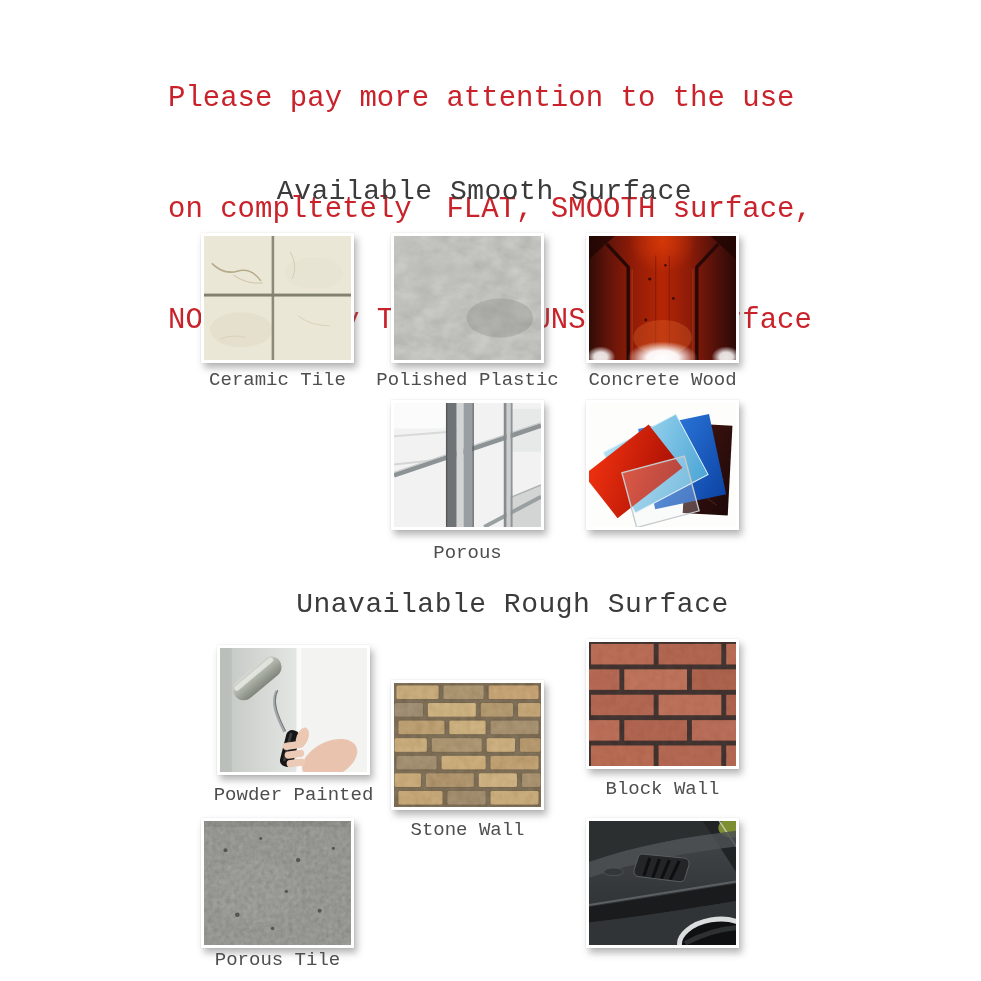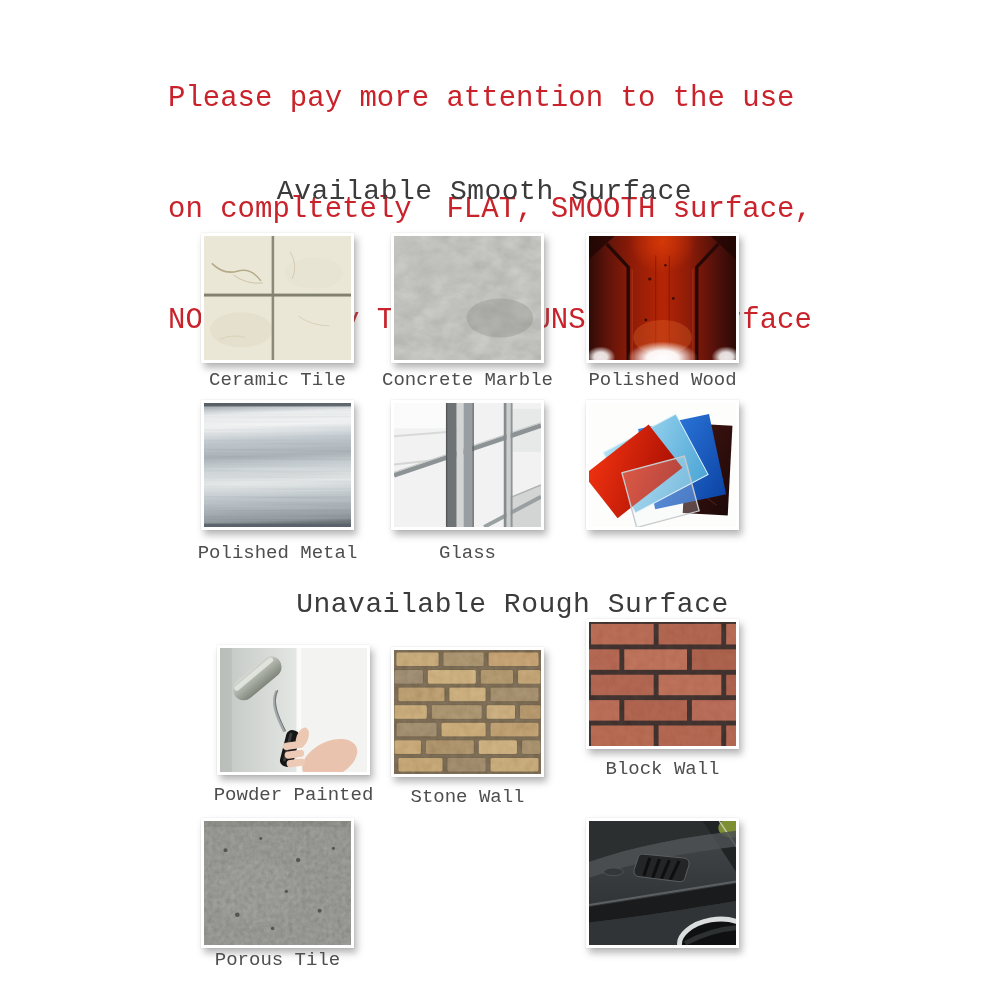--- a/index.html
+++ b/index.html
@@ -167,21 +167,21 @@
 
   <div class="cell" style="left:391px;top:233px">
     <div class="photo">
       <svg viewBox="0 0 150 127" preserveAspectRatio="none">
         <rect width="150" height="127" fill="#989893"></rect>
         <rect width="150" height="127" filter="url(#fMarble)"></rect>
         <ellipse cx="46" cy="34" rx="30" ry="17" fill="#c2c2bc" opacity="0.35"></ellipse>
         <ellipse cx="108" cy="84" rx="34" ry="20" fill="#8a8a84" opacity="0.35"></ellipse>
       </svg>
     </div>
-    <div class="slabel lr1">Concrete Marble</div>
+    <div class="slabel lr1">Polished Plastic</div>
   </div>
 
   <div class="cell" style="left:586px;top:233px">
     <div class="photo">
       <svg viewBox="0 0 150 127" preserveAspectRatio="none">
         <rect width="150" height="127" fill="url(#gWood)"></rect>
         <ellipse cx="75" cy="6" rx="34" ry="32" fill="url(#gTopRed)" opacity="0.9"></ellipse>
         <polygon points="0,0 26,0 0,24" fill="#1e0603" opacity="0.75"></polygon>
         <polygon points="150,0 124,0 150,24" fill="#1e0603" opacity="0.75"></polygon>
         <path d="M40 127 L40 32 L18 8" stroke="#270804" stroke-width="3.4" fill="none"></path>
@@ -193,34 +193,23 @@
         <circle cx="62" cy="44" r="1.6" fill="#360c05"></circle>
           <circle cx="86" cy="64" r="1.4" fill="#360c05"></circle>
         <circle cx="58" cy="86" r="1.4" fill="#360c05"></circle>
           <circle cx="78" cy="30" r="1.2" fill="#360c05"></circle>
         <ellipse cx="75" cy="104" rx="30" ry="18" fill="#e8702f" opacity="0.3"></ellipse>
         <ellipse cx="75" cy="125" rx="36" ry="17" fill="url(#gGlow)"></ellipse>
         <ellipse cx="12" cy="124" rx="15" ry="11" fill="url(#gGlow)" opacity="0.9"></ellipse>
         <ellipse cx="140" cy="124" rx="15" ry="11" fill="url(#gGlow)" opacity="0.9"></ellipse>
       </svg>
     </div>
-    <div class="slabel lr1">Polished Wood</div>
-  </div>
-
-  <div class="cell" style="left:201px;top:400px">
-    <div class="photo">
-      <svg viewBox="0 0 150 127" preserveAspectRatio="none">
-        <rect width="150" height="127" fill="url(#gMetal)"></rect>
-        <rect width="150" height="127" filter="url(#fBrush)"></rect>
-        <rect width="150" height="3.5" fill="#4f575d" opacity="0.85"></rect>
-        <rect y="123.5" width="150" height="3.5" fill="#59626a" opacity="0.9"></rect>
-      </svg>
-    </div>
-    <div class="slabel lr2">Polished Metal</div>
-  </div>
+    <div class="slabel lr1">Concrete Wood</div>
+  </div>
+
 
   <div class="cell" style="left:391px;top:400px">
     <div class="photo">
       <svg viewBox="0 0 150 127" preserveAspectRatio="none">
         <rect width="150" height="127" fill="#f1f2f1"></rect>
         <rect x="0" y="0" width="70" height="26" fill="#fafbfa"></rect>
         <path d="M0 34 L64 29" stroke="#d8dad8" stroke-width="2"></path>
         <path d="M0 63 L64 56" stroke="#d4d6d4" stroke-width="2"></path>
         <rect x="118" y="6" width="32" height="44" fill="#e7e9e8"></rect>
         <polygon points="116,98 150,84 150,127 116,127" fill="#d2d5d4"></polygon>
@@ -231,21 +220,21 @@
         <rect x="54" y="0" width="10" height="127" fill="#6e7376"></rect>
         <rect x="64" y="0" width="7" height="127" fill="#d3d5d5"></rect>
         <rect x="71" y="0" width="9" height="127" fill="#999ea2"></rect>
         <rect x="53" y="0" width="1.4" height="127" fill="#53575a"></rect>
         <rect x="80" y="0" width="1.4" height="127" fill="#5a5e61"></rect>
         <rect x="112" y="0" width="3" height="127" fill="#868b8e"></rect>
         <rect x="115" y="0" width="4" height="127" fill="#cbcecd"></rect>
         <rect x="119" y="0" width="2" height="127" fill="#8f9497"></rect>
       </svg>
     </div>
-    <div class="slabel lr2">Glass</div>
+    <div class="slabel lr2">Porous</div>
   </div>
 
   <div class="cell" style="left:586px;top:400px">
     <div class="photo">
       <svg viewBox="0 0 150 127" preserveAspectRatio="none">
         <rect width="150" height="127" fill="#fdfdfc"></rect>
         <g transform="rotate(3 121 68)">
           <rect x="98" y="22" width="46" height="92" fill="url(#gDk)"></rect>
           <path d="M104 44 L138 78 M102 84 L132 104" stroke="#5e2b22" stroke-width="1" opacity="0.7"></path>
         </g>
@@ -290,21 +279,21 @@
         <g fill="#eccab5">
           <rect x="64" y="96" width="20" height="7.5" rx="3.7" transform="rotate(-8 74 100)"></rect>
           <rect x="66" y="105" width="20" height="7.5" rx="3.7" transform="rotate(-8 76 109)"></rect>
           <rect x="68" y="114" width="19" height="7.5" rx="3.7" transform="rotate(-8 77 118)"></rect>
         </g>
       </svg>
     </div>
     <div class="slabel lr3">Powder Painted</div>
   </div>
 
-  <div class="cell" style="left:391px;top:647px">
+  <div class="cell" style="left:391px;top:680px">
     <div class="photo">
       <svg viewBox="0 0 150 127" preserveAspectRatio="none">
         <rect width="150" height="127" fill="#5d4728"></rect>
         <g stroke="#4f3c20" stroke-width="1">
           <rect x="2" y="2" width="44" height="15" rx="2" fill="#c49c5b"></rect>
           <rect x="50" y="2" width="42" height="15" rx="2" fill="#9a7c4c"></rect>
           <rect x="96" y="2" width="52" height="15" rx="2" fill="#c09050"></rect>
           <rect x="0" y="20" width="30" height="15" rx="2" fill="#8a7250"></rect>
           <rect x="34" y="20" width="50" height="15" rx="2" fill="#caa462"></rect>
           <rect x="88" y="20" width="34" height="15" rx="2" fill="#a5824a"></rect>
@@ -326,21 +315,21 @@
           <rect x="4" y="110" width="46" height="15" rx="2" fill="#bf9654"></rect>
           <rect x="54" y="110" width="40" height="15" rx="2" fill="#8d7048"></rect>
           <rect x="98" y="110" width="50" height="15" rx="2" fill="#c49c5a"></rect>
         </g>
         <rect width="150" height="127" filter="url(#fRough)"></rect>
       </svg>
     </div>
     <div class="slabel lr3">Stone Wall</div>
   </div>
 
-  <div class="cell" style="left:586px;top:619px">
+  <div class="cell" style="left:586px;top:639px">
     <div class="photo">
       <svg viewBox="0 0 150 127" preserveAspectRatio="none">
         <rect width="150" height="127" fill="#241310"></rect>
         <rect x="2" y="2" width="64" height="21" fill="#b2573d"></rect>
         <rect x="71" y="2" width="64" height="21" fill="#a84f36"></rect>
         <rect x="140" y="2" width="10" height="21" fill="#b2573d"></rect>
         <rect x="0" y="28" width="31" height="21" fill="#ad523a"></rect>
         <rect x="36" y="28" width="64" height="21" fill="#b85f43"></rect>
         <rect x="105" y="28" width="45" height="21" fill="#a34b33"></rect>
         <rect x="2" y="54" width="64" height="21" fill="#aa5038"></rect>

